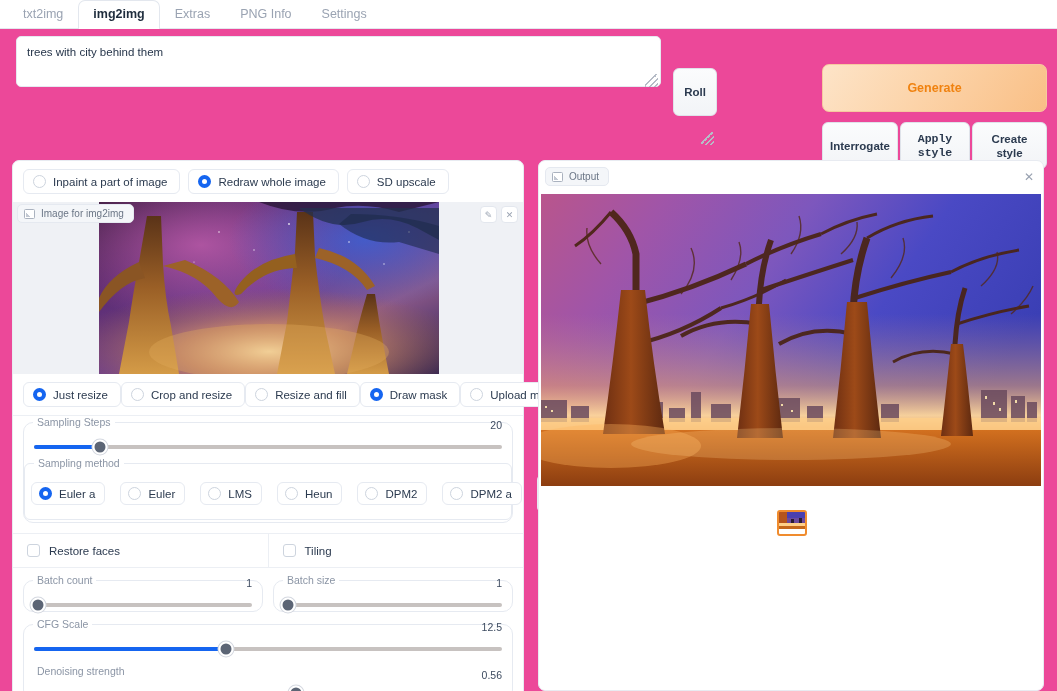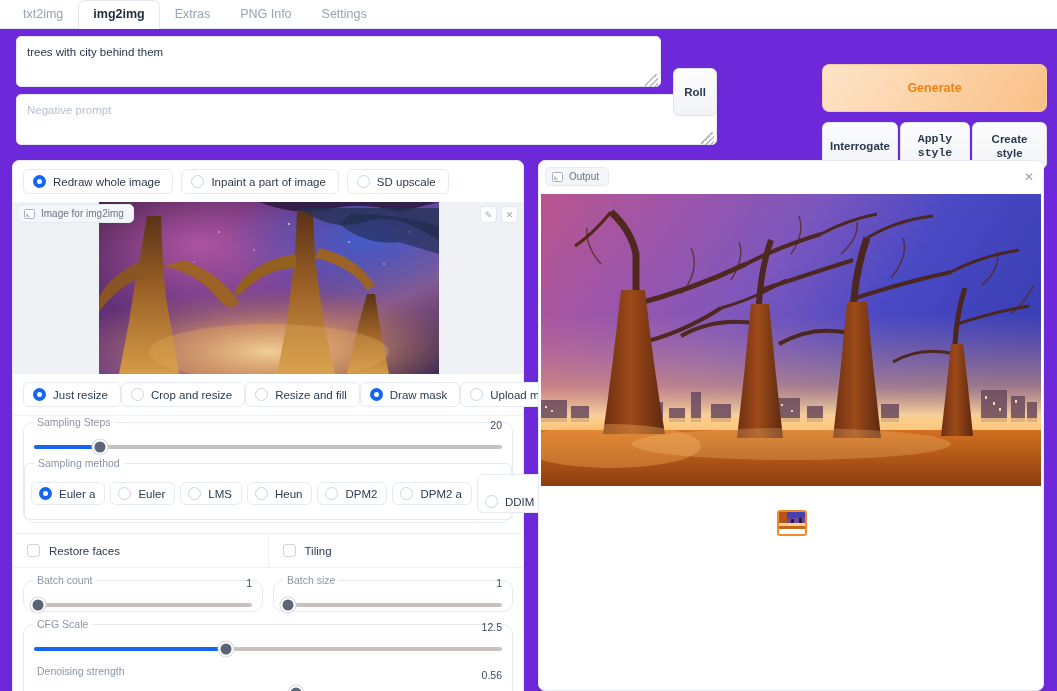--- a/index.html
+++ b/index.html
@@ -4,21 +4,21 @@
 <style>
   * { box-sizing: border-box; }
   html, body {
     margin: 0; padding: 0;
     width: 1057px; height: 691px;
     background: #ffffff;
     font-family: "Liberation Sans", sans-serif;
     color: #27364b;
     overflow: hidden;
   }
-  .app { position: relative; width: 1057px; height: 691px; background:#6d28d9; }
+  .app { position: relative; width: 1057px; height: 691px; background:#ec4899; }
 
   
   .tabbar {
     position: absolute; top: 0; left: 0; width: 1057px; height: 29px;
     display: flex; align-items: flex-end;
     border-bottom: 1px solid #e3e7ee;
     padding-left: 8px;
     background: #fff;
   }
   .tab {
@@ -231,21 +231,20 @@
     <div class="tab active">img2img</div>
     <div class="tab">Extras</div>
     <div class="tab">PNG Info</div>
     <div class="tab">Settings</div>
   </div>
 
   <div class="prompt-zone">
     <textarea class="ta" id="prompt-ta" placeholder="Prompt" style="">trees with city behind them</textarea>
     <div class="grip" id="grip1"></div>
 
-    <textarea class="ta" id="neg-ta" placeholder="Negative prompt" style=""></textarea>
     <div class="grip" id="grip2"></div>
 
     <div class="btn" id="roll-btn">Roll</div>
     <div class="btn" id="generate-btn">Generate</div>
     <div class="btn" id="interrogate-btn">Interrogate</div>
     <div class="btn" id="apply-style-btn">
       <span>
         <span class="two-line">Apply</span>
         <span class="two-line">style</span>
       </span>
@@ -254,27 +253,27 @@
       <span>
         <span class="two-line">Create</span>
         <span class="two-line">style</span>
       </span>
     </div>
   </div>
 
   <div class="panel" id="left-panel">
 
     <div class="radio-row">
+      <div class="radio">
+        <span class="dot"></span>
+        <span>Inpaint a part of image</span>
+      </div>
       <div class="radio sel">
         <span class="dot"></span>
         <span>Redraw whole image</span>
-      </div>
-      <div class="radio">
-        <span class="dot"></span>
-        <span>Inpaint a part of image</span>
       </div>
       <div class="radio">
         <span class="dot"></span>
         <span>SD upscale</span>
       </div>
     </div>
 
     <div id="img2img-area">
       <div class="area-label">
         <span class="mini-img-icon"></span>
@@ -372,21 +371,21 @@
 
     <div class="slider-box" style="padding-bottom:2px;">
       <span class="sl-label">Sampling Steps</span>
       <span class="sl-value">20</span>
       <div class="track">
         <div class="fill" style="width:14%"></div>
         <div class="knob" style="left:14%"></div>
       </div>
       <div style="position:relative; margin:14px 0 0 0; padding:10px 0 6px 0; border:1px solid #e6eaf1; border-radius:6px;">
         <span class="sl-label">Sampling method</span>
-        <div class="radio-row" style="padding:0 6px; gap:5px;">
+        <div class="radio-row" style="padding:0 6px; gap:15px;">
           <div class="radio sel" style="padding:4px 9px 4px 7px;">
             <span class="dot"></span>
             <span>Euler a</span>
           </div>
           <div class="radio" style="padding:4px 9px 4px 7px;">
             <span class="dot"></span>
             <span>Euler</span>
           </div>
           <div class="radio" style="padding:4px 9px 4px 7px;">
             <span class="dot"></span>

